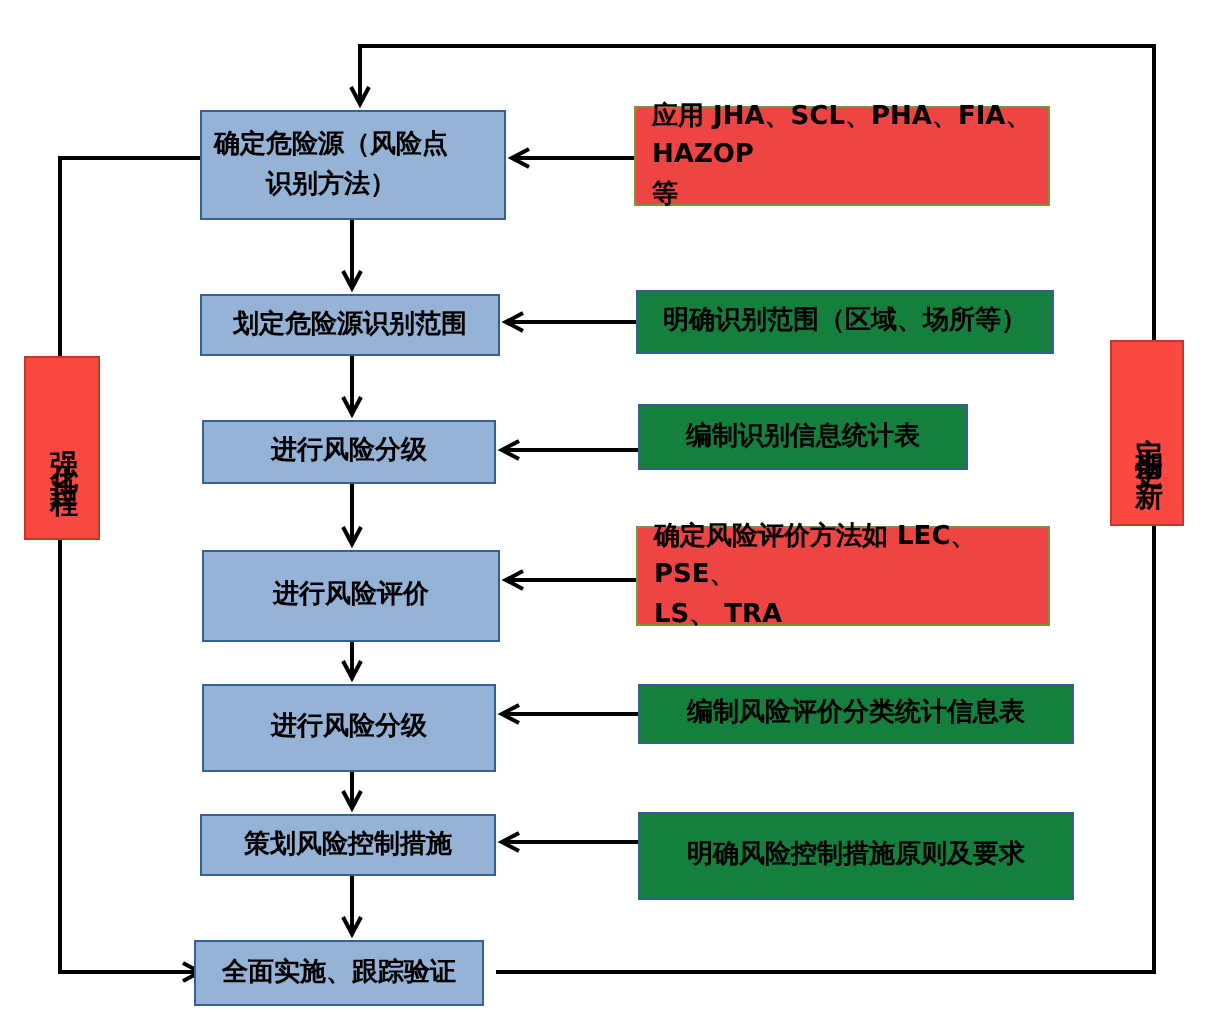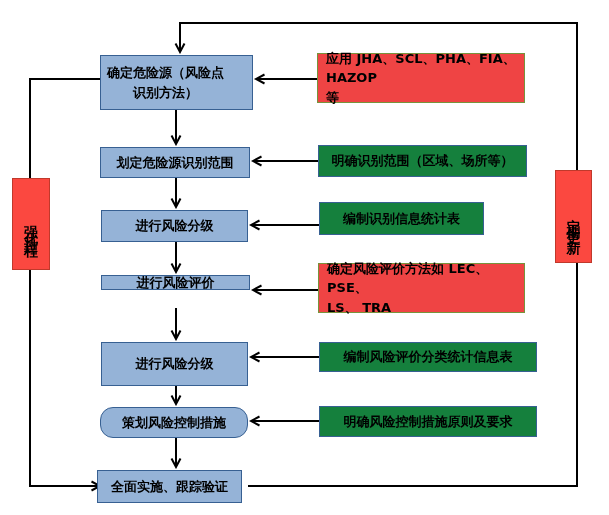--- a/index.html
+++ b/index.html
@@ -27,31 +27,31 @@
   }
   .side{
     background:#FB4840;border:1.5px solid #C0392B;
     writing-mode:vertical-rl;text-orientation:upright;
     font-size:14px;letter-spacing:7px;padding-top:8px;
   }
   
   .s1{left:100px;top:55px;width:153px;height:55px;}
   .s2{left:100px;top:147px;width:150px;height:31px;}
   .s3{left:101px;top:210px;width:147px;height:32px;}
-  .s4{left:101px;top:275px;width:149px;height:15px;}
+  .s4{left:101px;top:275px;width:149px;height:46px;}
   .s5{left:101px;top:342px;width:147px;height:44px;}
-  .s6{left:100px;top:407px;width:148px;height:31px;border-radius:13px;}
+  .s6{left:100px;top:407px;width:148px;height:31px;}
   .s7{left:97px;top:470px;width:145px;height:33px;}
   
   .a1{left:317px;top:53px;width:208px;height:50px;}
   .a2{left:318px;top:145px;width:209px;height:32px;}
   .a3{left:319px;top:202px;width:165px;height:33px;}
   .a4{left:318px;top:263px;width:207px;height:50px;}
   .a5{left:319px;top:342px;width:218px;height:30px;}
-  .a6{left:319px;top:406px;width:218px;height:31px;}
+  .a6{left:319px;top:406px;width:218px;height:44px;}
   
   .sideL{left:12px;top:178px;width:38px;height:92px;}
   .sideR{left:555px;top:170px;width:37px;height:93px;}
 </style>
 </head>
 <body>
 
 <div class="canvas">
 
   <svg class="wires" width="609" height="515" viewBox="0 0 609 515">

